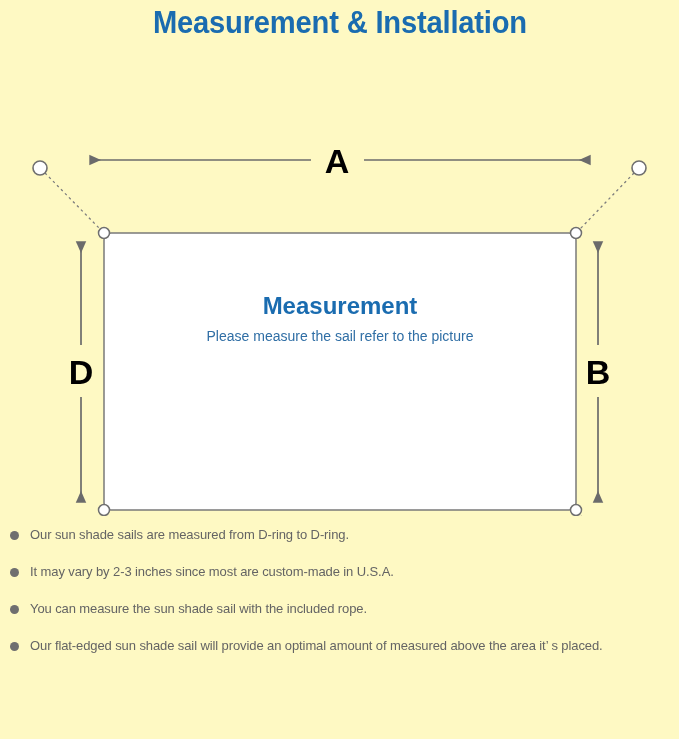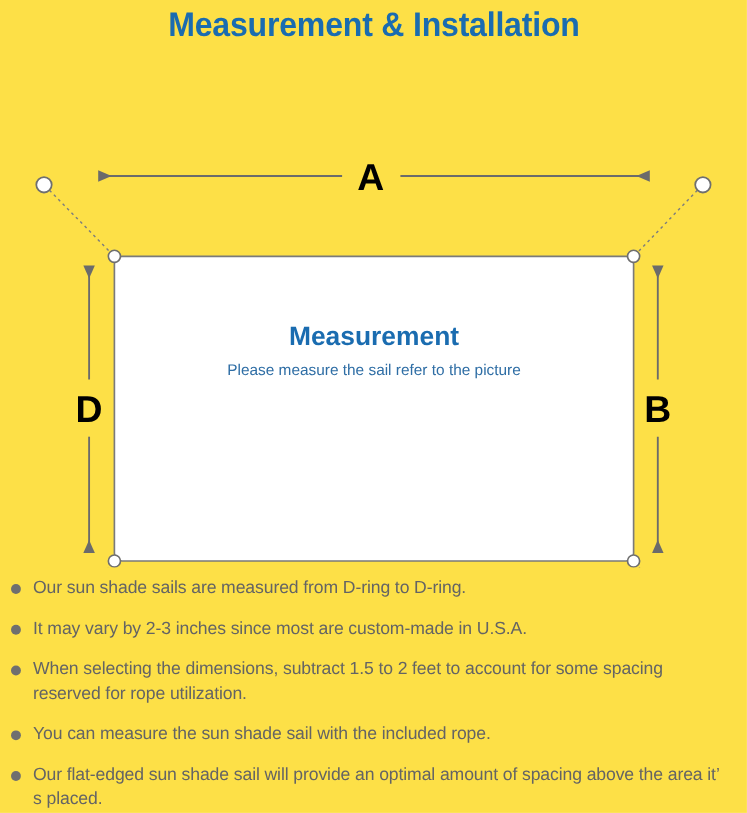--- a/index.html
+++ b/index.html
@@ -13,21 +13,21 @@
     height: 739px;
     overflow: hidden;
     font-family: "Liberation Sans", sans-serif;
     color: #585858;
     position: relative;
   }
   #page {
     width: 679px;
     height: 739px;
     position: relative;
-    background: #fde047;
+    background: #fef9c3;
   }
 
   
   .title-wrap {
     position: absolute;
     left: 0;
     top: 0;
     width: 679px;
     height: 46px;
     display: flex;
@@ -94,21 +94,21 @@
     flex: 0 0 auto;
     width: 9px;
     height: 9px;
     border-radius: 50%;
     background: #6f6f6f;
     margin-top: 7px;
     margin-right: 11px;
   }
   .note-text {
     font-family: "Liberation Sans", sans-serif;
-    font-size: 16px;
+    font-size: 13px;
     line-height: 22px;
     color: #646464;
     letter-spacing: -0.1px;
   }
 </style>
 </head>
 <body>
 
 <div id="page">
 
@@ -182,30 +182,26 @@
     <div class="note-item">
       <span class="note-bullet"></span>
       <span class="note-text">Our sun shade sails are measured from D-ring to D-ring.</span>
     </div>
 
     <div class="note-item">
       <span class="note-bullet"></span>
       <span class="note-text">It may vary by 2-3 inches since most are custom-made in U.S.A.</span>
     </div>
 
-    <div class="note-item">
-      <span class="note-bullet"></span>
-      <span class="note-text">When selecting the dimensions, subtract 1.5 to 2 feet to account for some spacing reserved for rope utilization.</span>
-    </div>
 
     <div class="note-item">
       <span class="note-bullet"></span>
       <span class="note-text">You can measure the sun shade sail with the included rope.</span>
     </div>
 
     <div class="note-item">
       <span class="note-bullet"></span>
-      <span class="note-text">Our flat-edged sun shade sail will provide an optimal amount of spacing above the area it’ s placed.</span>
+      <span class="note-text">Our flat-edged sun shade sail will provide an optimal amount of measured above the area it’ s placed.</span>
     </div>
 
   </div>
 
 </div>
 
 </body></html>

